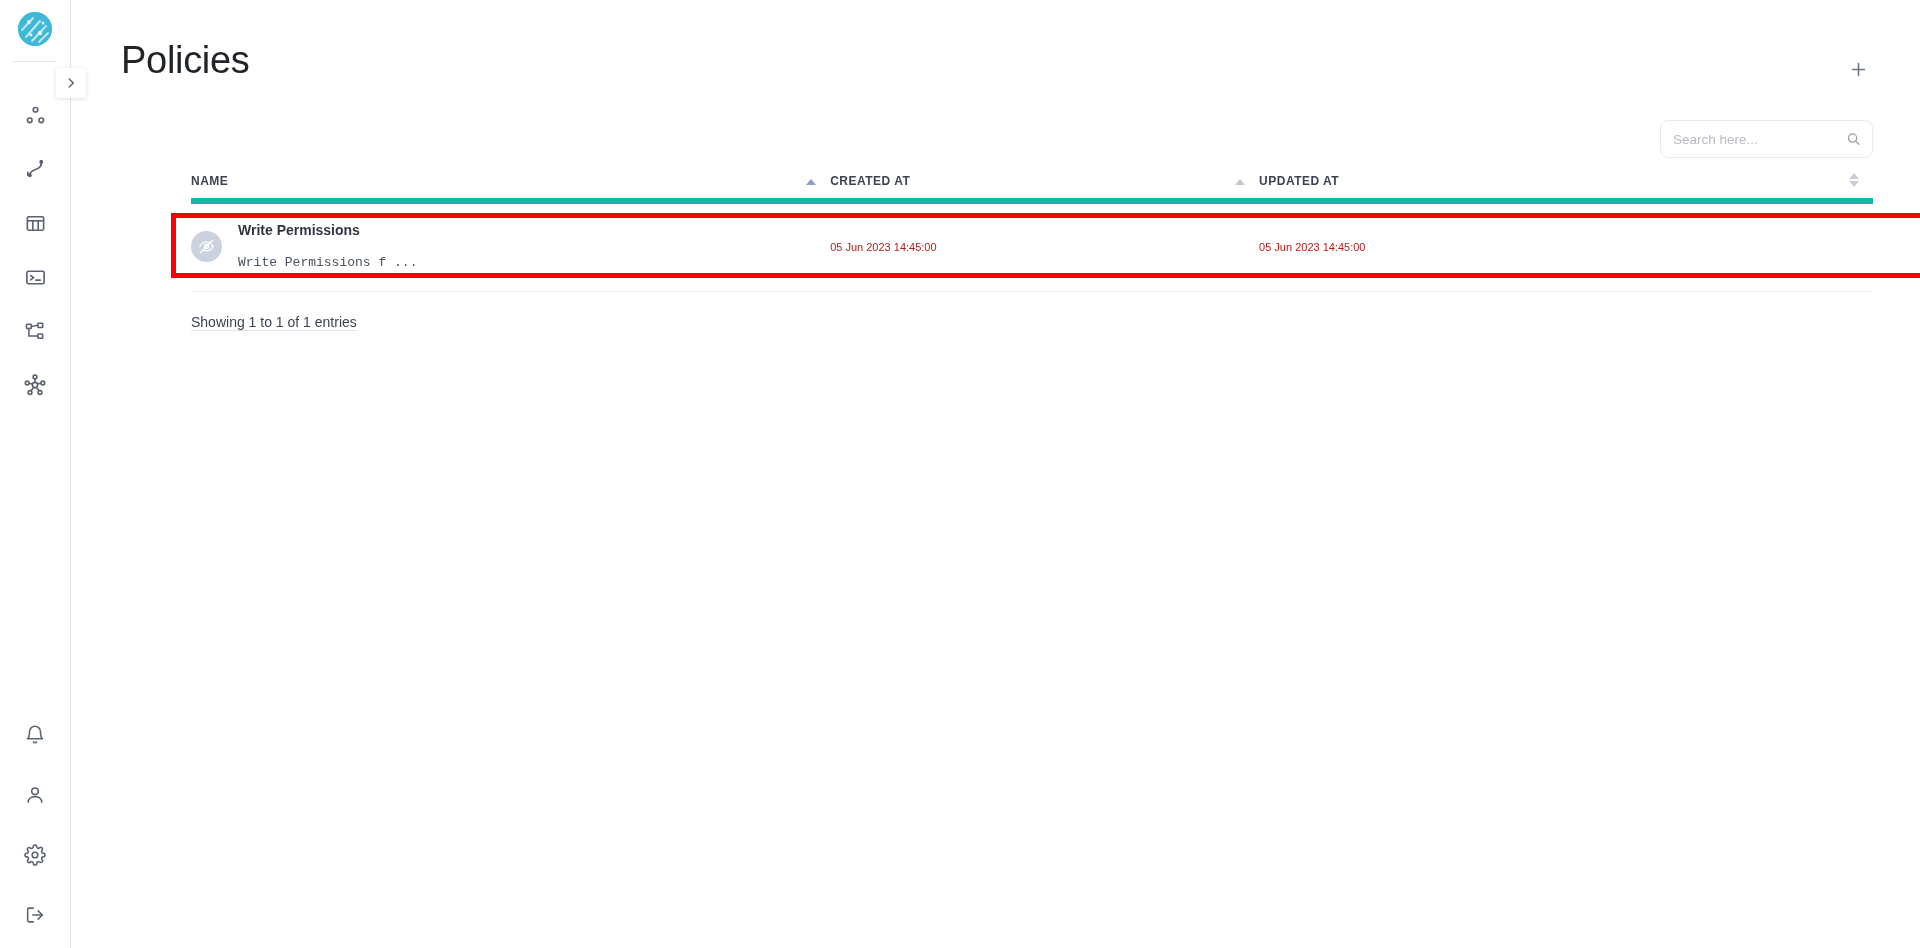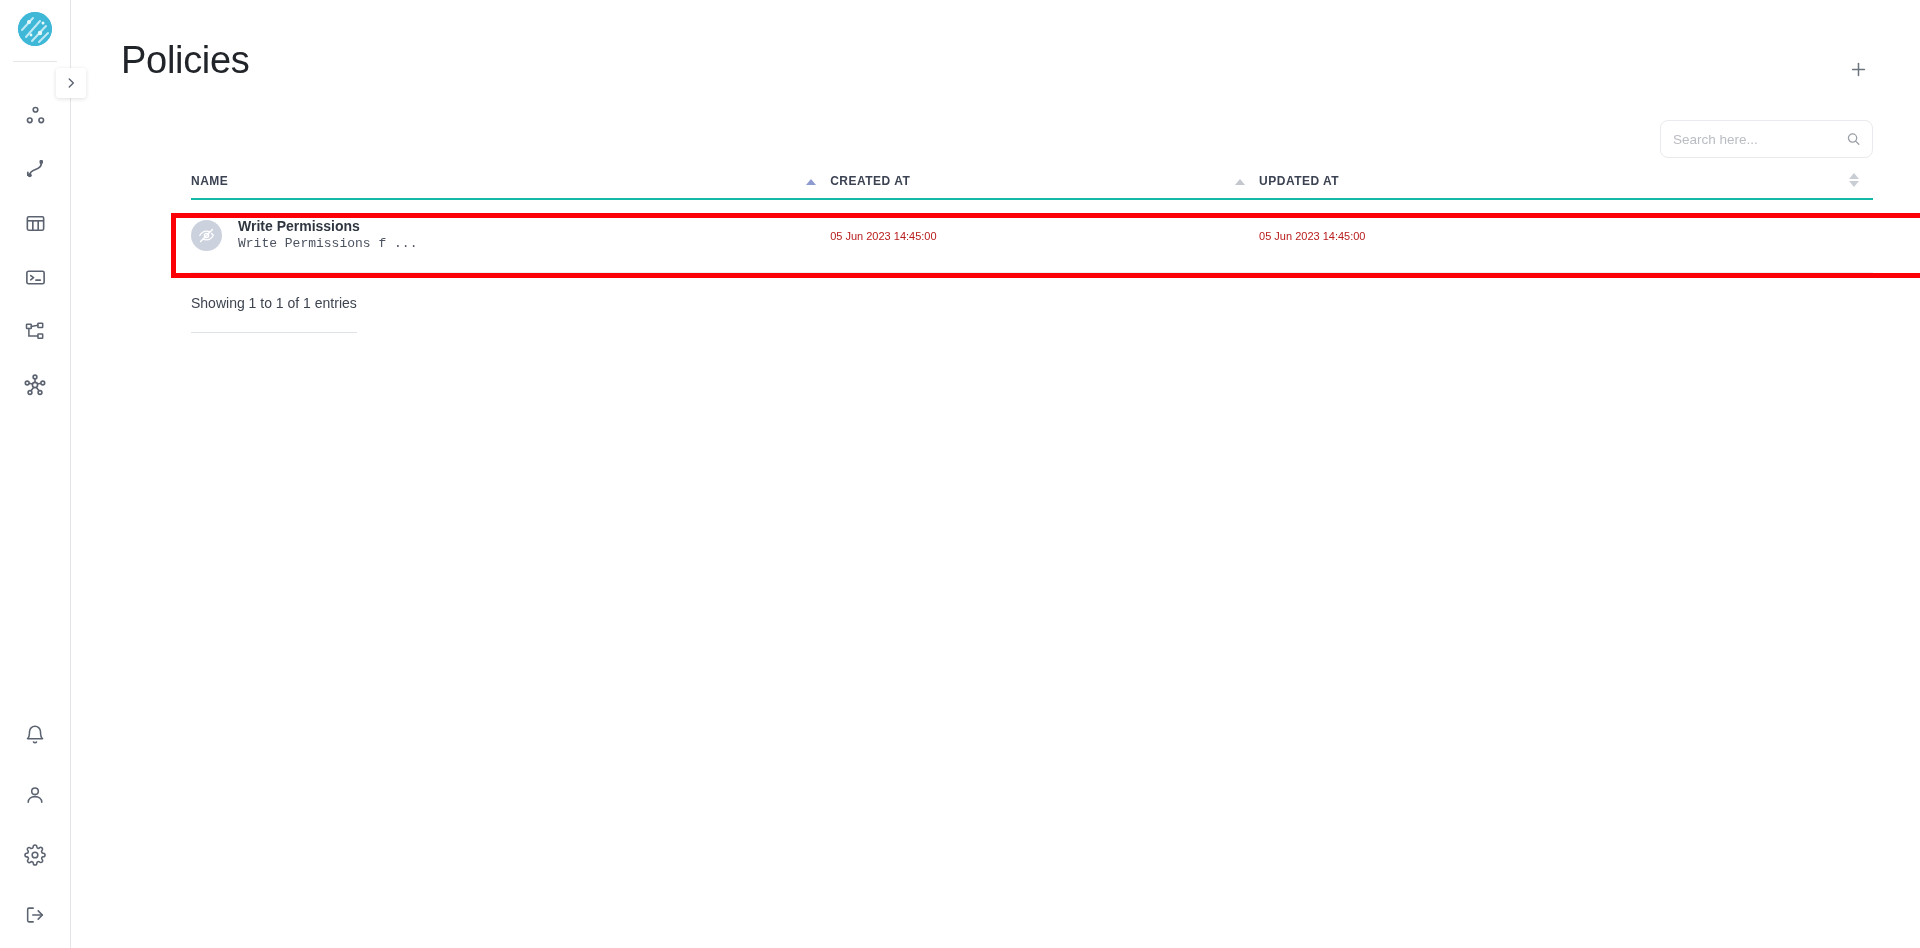--- a/index.html
+++ b/index.html
@@ -175,21 +175,21 @@
     border-collapse: collapse;
     table-layout: fixed;
   }
   table.data-table thead th {
     text-align: left;
     font-size: 12px;
     font-weight: 700;
     letter-spacing: 0.5px;
     color: #3b4252;
     padding: 0 0 10px 0;
-    border-bottom: 2px solid #14b8a6;
+    border-bottom: 6px solid #14b8a6;
     position: relative;
     vertical-align: bottom;
   }
   th.col-name { width: 38%; padding-left: 18px; }
   th.col-created { width: 25.5%; margin-left: 12px; }
   th.col-updated { width: 31%; }
   th.col-actions { width: 5.5%; }
 
   .sort-ind {
     position: absolute;
@@ -227,31 +227,31 @@
   .row-avatar {
     width: 31px; height: 31px;
     border-radius: 50%;
     background: #ccd2dd;
     display: flex;
     align-items: center;
     justify-content: center;
     color: #ffffff;
     flex: 0 0 31px;
   }
-  .name-texts { display: flex; flex-direction: column; gap: 3px; }
+  .name-texts { display: flex; flex-direction: column; gap: 18px; }
   .name-primary { font-size: 14px; font-weight: 700; color: #2f3640; line-height: 1.15; }
   .name-secondary { font-size: 13px; font-weight: 400; color: #4b5260; line-height: 1.15; font-family: Liberation Mono, monospace; }
   .date-text { font-size: 11px; color: #b91c1c; }
 
   .footer-info {
     margin: 22px 0 0 120px;
     font-size: 14px;
     color: #3d4450;
     display: inline-block;
-    padding-bottom: 21px;
+    padding-bottom: 0;
     border-bottom: 1px solid #dfe2e6;
   }
 
   
   .highlight-box {
     position: absolute;
     left: 100px;
     top: 213px;
     width: 1767px;
     height: 65px;

